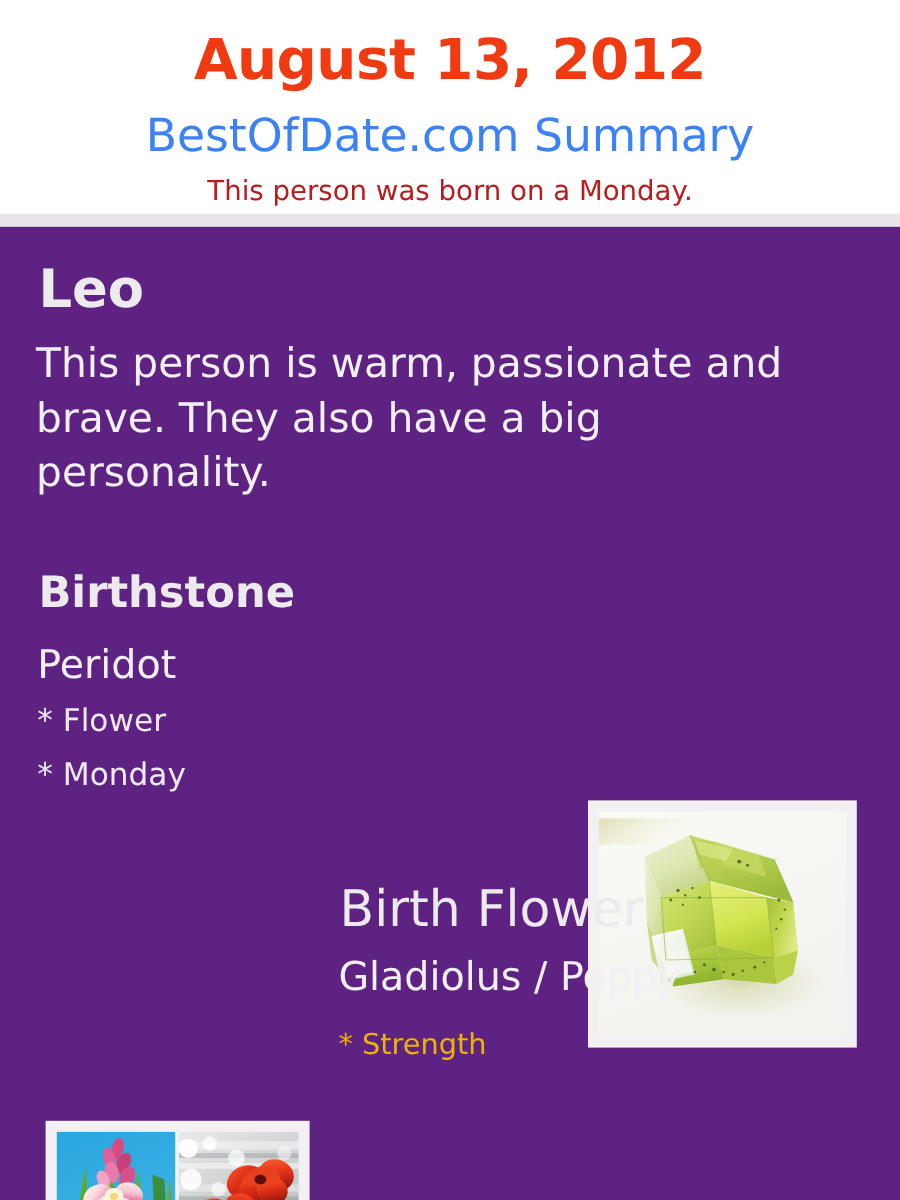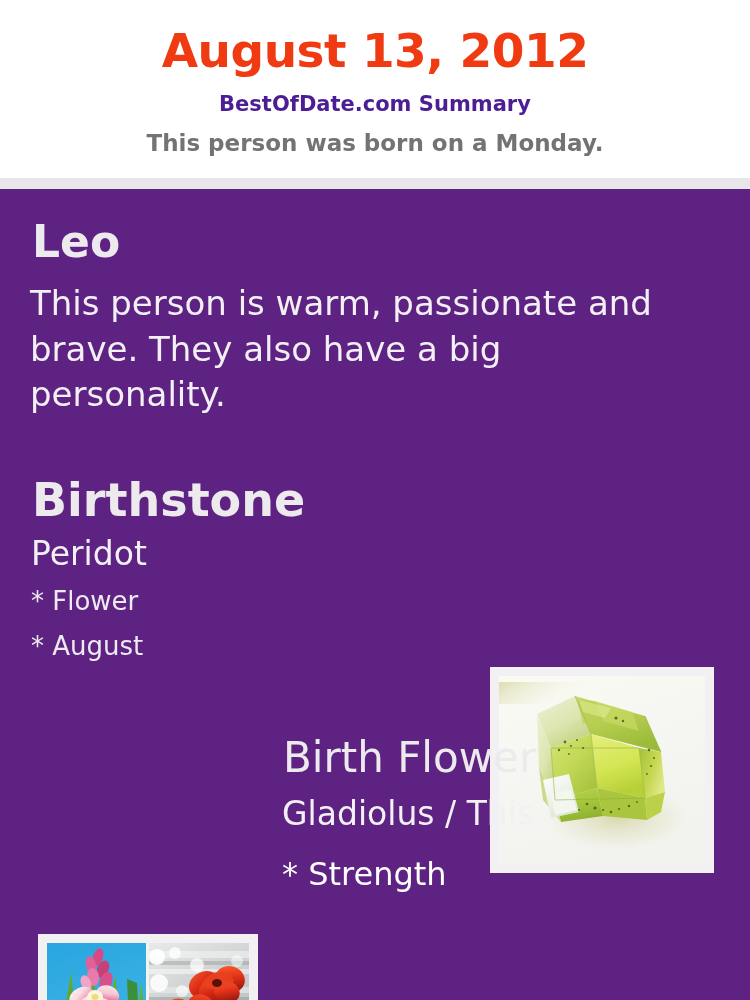--- a/index.html
+++ b/index.html
@@ -24,30 +24,30 @@
   }
   .date-title {
     color:#F03A12;
     font-size:47px;
     font-weight:bold;
     letter-spacing:-0.5px;
     line-height:1;
     padding-top:27px;
   }
   .site-summary {
-    color:#4c1d95;
-    font-size:21px;
-    font-weight:bold;
+    color:#3b82f6;
+    font-size:38px;
+    font-weight:normal;
     line-height:1;
     padding-top:20px;
   }
   .born-line {
-    color:#737373;
+    color:#b91c1c;
     font-size:23px;
-    font-weight:bold;
+    font-weight:normal;
     line-height:1;
     padding-top:17px;
   }
   .divider {
     position:absolute; left:0; top:178px;
     width:750px; height:11px;
     background:#E8E6E9;
   }
 
   
@@ -70,21 +70,21 @@
     color:#F3F0F5;
     font-size:34px;
     font-weight:normal;
     line-height:1.34;
   }
 
   
   .stone-head {
     position:absolute; left:32px; top:288px;
     color:#EDEAEE;
-    font-size:46px;
+    font-size:36px;
     font-weight:bold;
     line-height:1;
   }
   .stone-name {
     position:absolute; left:31px; top:348px;
     color:#F3F0F5;
     font-size:33px;
     font-weight:normal;
     line-height:1;
   }
@@ -112,22 +112,22 @@
     color:#F3F0F5;
     font-size:33px;
     font-weight:normal;
     line-height:1;
   }
   .flower-traits {
     position:absolute; left:282px; top:669px;
     list-style:none;
   }
   .flower-traits li {
-    color:#ffffff;
-    font-size:32px;
+    color:#eab308;
+    font-size:24px;
     line-height:1;
     margin-bottom:19px;
   }
 
   
   .frame {
     position:absolute;
     background:#F2F0F2;
     padding:9px;
   }
@@ -155,21 +155,21 @@
 
   <div class="body-panel">
 
     <div class="sign-name">Leo</div>
     <div class="sign-desc">This person is warm, passionate and brave. They also have a big personality.</div>
 
     <div class="stone-head">Birthstone</div>
     <div class="stone-name">Peridot</div>
     <ul class="stone-traits">
       <li>* Flower</li>
-      <li>* August</li>
+      <li>* Monday</li>
     </ul>
 
     <div class="frame stone-frame">
       <div class="inner">
         <svg width="206" height="188" viewBox="0 0 206 188">
           <defs>
             <linearGradient id="bgGrad" x1="0" y1="0" x2="0.4" y2="1">
               <stop offset="0%" stop-color="#fbfbf4"></stop>
               <stop offset="45%" stop-color="#f6f7f2"></stop>
               <stop offset="100%" stop-color="#f2f3ef"></stop>
@@ -280,21 +280,21 @@
                 <circle cx="138" cy="126" r="0.9"></circle>
             </g>
 
             <polygon points="80,24 112,32 106,42 84,36" fill="#e4ef9e" opacity="0.5"></polygon>
           </g>
         </svg>
       </div>
     </div>
 
     <div class="flower-head">Birth Flower</div>
-    <div class="flower-name">Gladiolus / This</div>
+    <div class="flower-name">Gladiolus / Poppy</div>
     <ul class="flower-traits">
       <li>* Strength</li>
     </ul>
 
     <div class="frame flower-frame">
       <div class="inner">
         <svg width="202" height="178" viewBox="0 0 202 178">
           <defs>
             <linearGradient id="sky" x1="0" y1="0" x2="0.2" y2="1">
               <stop offset="0%" stop-color="#29a6e0"></stop>

